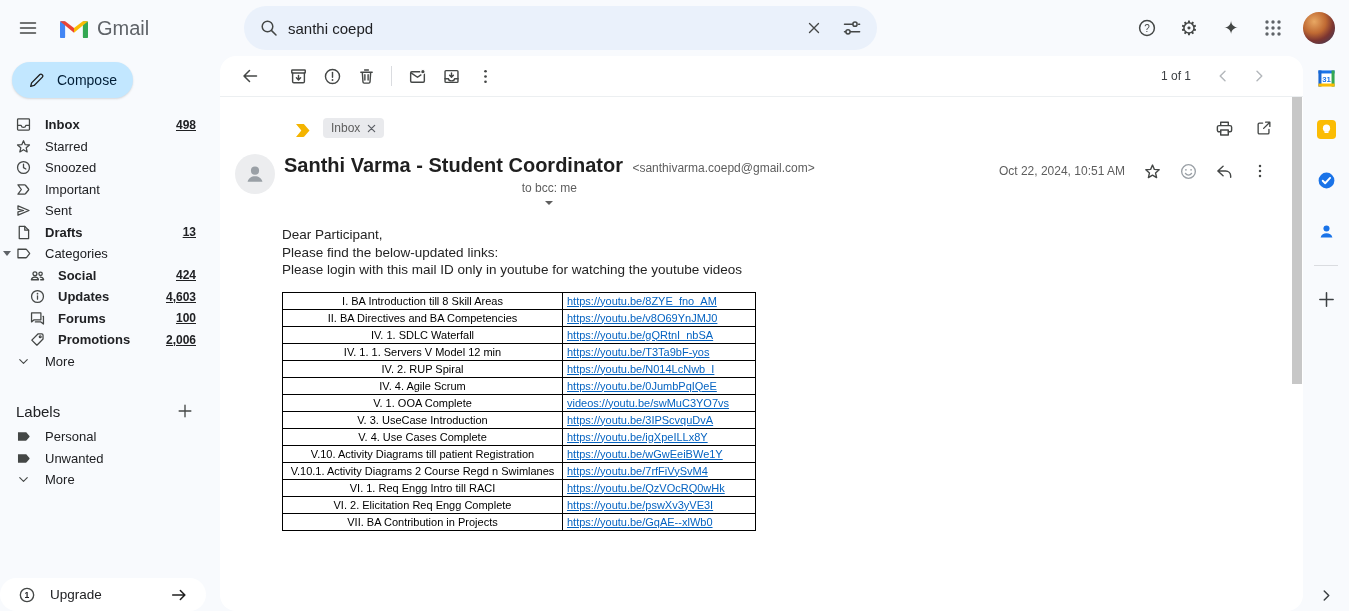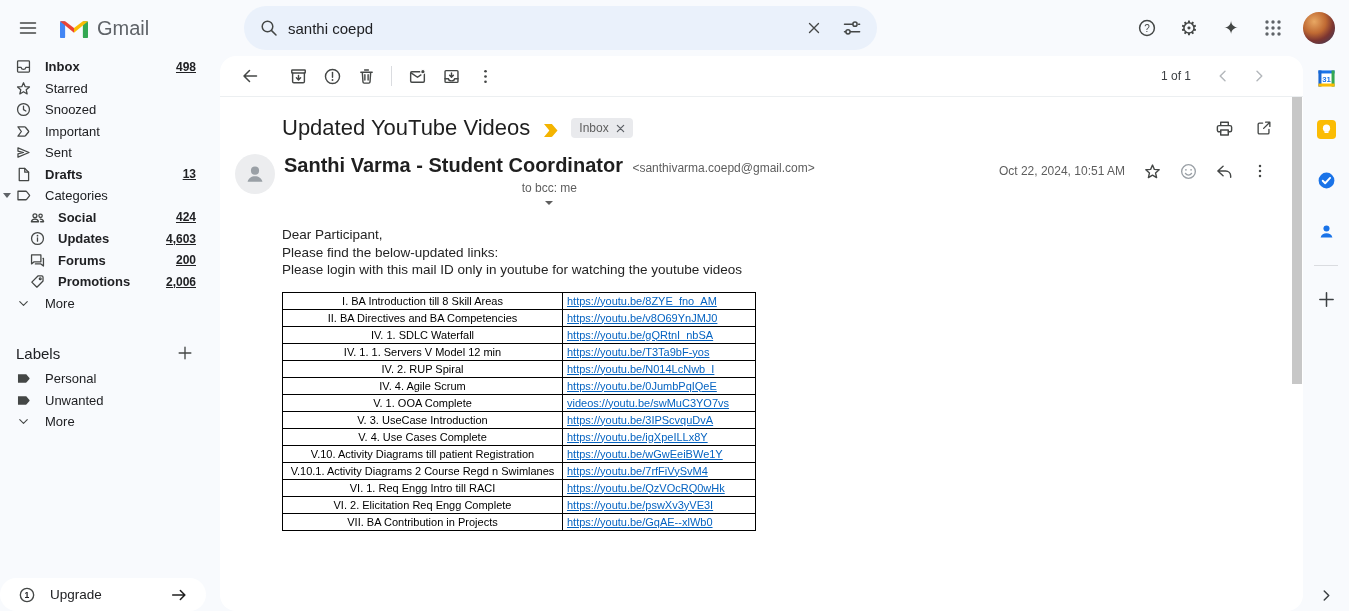--- a/index.html
+++ b/index.html
@@ -166,20 +166,26 @@
           <circle cx="16" cy="16" r="1.7"></circle>
       </svg>
     </button>
     <button class="avatar"></button>
   </div>
 </header>
 
 <div class="app-body">
 
   <nav class="sidebar">
+    <button class="compose">
+      <svg class="s" width="18" height="18" viewBox="0 0 20 20" style="stroke:#1f1f1f;">
+        <path d="M3 17l1-3.8L13.2 4a1.6 1.6 0 0 1 2.3 0l.5.5a1.6 1.6 0 0 1 0 2.3L6.8 16z"></path>
+      </svg>
+      <span>Compose</span>
+    </button>
 
     <div class="nav-item bold">
       <span class="gutter"></span>
       <span class="n-icon">
         <svg class="s" width="17" height="17" viewBox="0 0 20 20">
             <rect x="3" y="3.5" width="14" height="13" rx="1"></rect>
             <path d="M3 11h4.2c.3 1.6 1.4 2.5 2.8 2.5s2.5-.9 2.8-2.5H17"></path>
           </svg>
         </span>
       <span class="n-label">Inbox</span>
@@ -271,21 +277,21 @@
     </div>
     <div class="nav-item bold sub">
       <span class="gutter"></span>
       <span class="n-icon">
         <svg class="s" width="17" height="17" viewBox="0 0 20 20">
             <path d="M3 3.5h11v8H6L3 14z"></path>
             <path d="M16.5 7.5h.5v9l-3-2.5H7.5"></path>
           </svg>
         </span>
       <span class="n-label">Forums</span>
-      <span class="n-count">200</span>
+      <span class="n-count">100</span>
     </div>
     <div class="nav-item bold sub">
       <span class="gutter"></span>
       <span class="n-icon">
         <svg class="s" width="17" height="17" viewBox="0 0 20 20">
             <path d="M10.5 3.5h4.5a1.5 1.5 0 0 1 1.5 1.5v4.5L9.3 16.7 3.3 10.7z"></path>
             <circle cx="13.2" cy="6.8" r="1.1"></circle>
           </svg>
         </span>
       <span class="n-label">Promotions</span>
@@ -407,21 +413,20 @@
         </button>
         <button class="iconbtn" style="width:28px;height:28px;">
           <svg width="16" height="16" viewBox="0 0 20 20" fill="none" stroke="#b4b8bc" stroke-width="1.8" stroke-linecap="round" stroke-linejoin="round">
               <path d="M7.5 4l6 6-6 6"></path>
             </svg>
         </button>
       </div>
     </div>
 
     <div class="subject-row">
-      <span class="subject">Updated YouTube Videos</span>
       <span class="marker">
         <svg width="15" height="13" viewBox="0 0 14 12">
             <path fill="#f4b400" d="M0 0h6.8c.4 0 .7.15.95.45L12.6 6l-4.85 5.55c-.25.3-.55.45-.95.45H0l5-6z"></path>
           </svg>
       </span>
       <span class="chip">
         <span>Inbox</span>
         <span class="x">
           <svg width="9" height="9" viewBox="0 0 10 10" stroke="#5f6368" stroke-width="1.4" stroke-linecap="round">
               <path d="M1.5 1.5l7 7M8.5 1.5l-7 7"></path>

